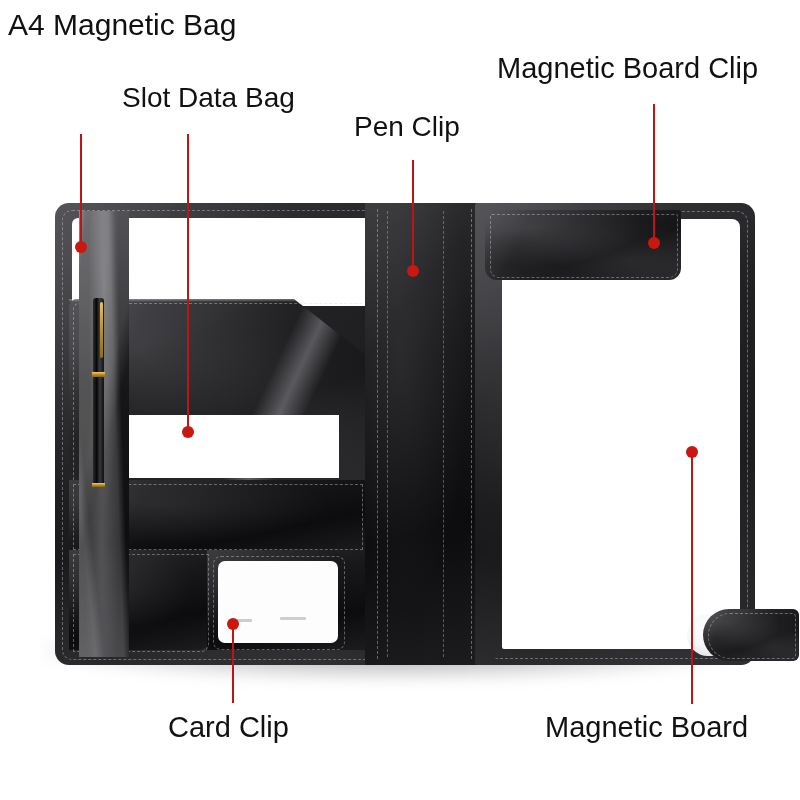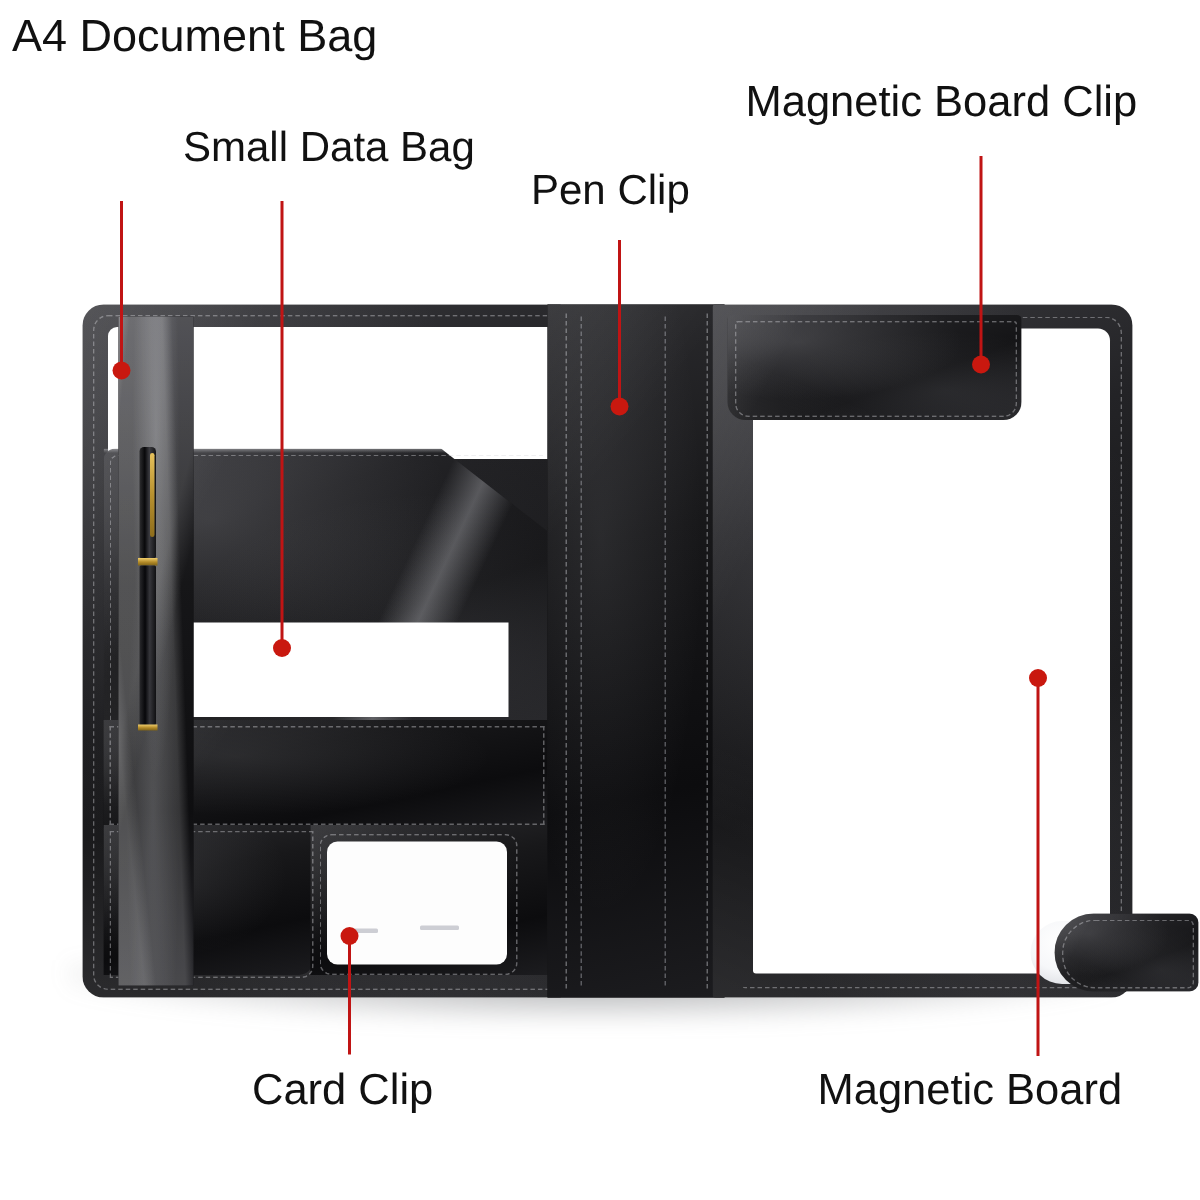--- a/index.html
+++ b/index.html
@@ -340,23 +340,23 @@
   <div class="leader-line" style="left:232px; top:625px; height:78px;"></div>
   <div class="leader-line" style="left:691px; top:452px; height:252px;"></div>
 
   <div class="leader-dot" style="left:81px; top:247px;"></div>
   <div class="leader-dot" style="left:188px; top:432px;"></div>
   <div class="leader-dot" style="left:413px; top:271px;"></div>
   <div class="leader-dot" style="left:654px; top:243px;"></div>
   <div class="leader-dot" style="left:233px; top:624px;"></div>
   <div class="leader-dot" style="left:692px; top:452px;"></div>
 
-  <div class="callout-label" style="left:8px; top:10px; font-size:30px;">A4 Document Bag</div>
-
-  <div class="callout-label" style="left:122px; top:84px; font-size:28px;">Small Data Bag</div>
+  <div class="callout-label" style="left:8px; top:10px; font-size:30px;">A4 Magnetic Bag</div>
+
+  <div class="callout-label" style="left:122px; top:84px; font-size:28px;">Slot Data Bag</div>
 
   <div class="callout-label" style="left:354px; top:113px; font-size:28px;">Pen Clip</div>
 
   <div class="callout-label" style="left:497px; top:54px; font-size:29px;">Magnetic Board Clip</div>
 
   <div class="callout-label" style="left:168px; top:713px; font-size:29px;">Card Clip</div>
 
   <div class="callout-label" style="left:545px; top:713px; font-size:29px;">Magnetic Board</div>
 
 </div>

